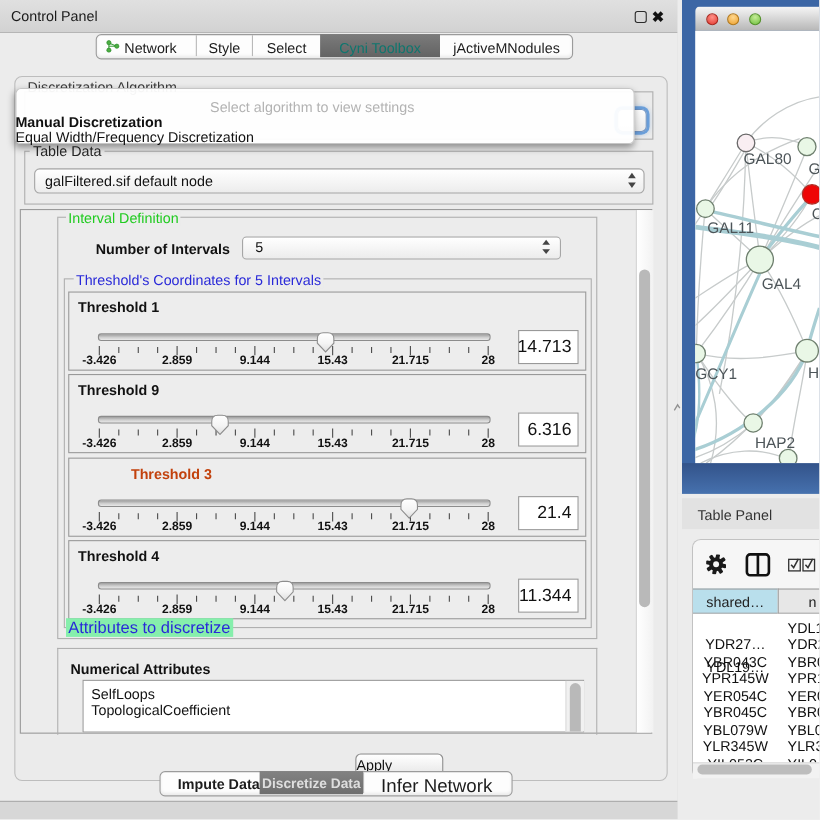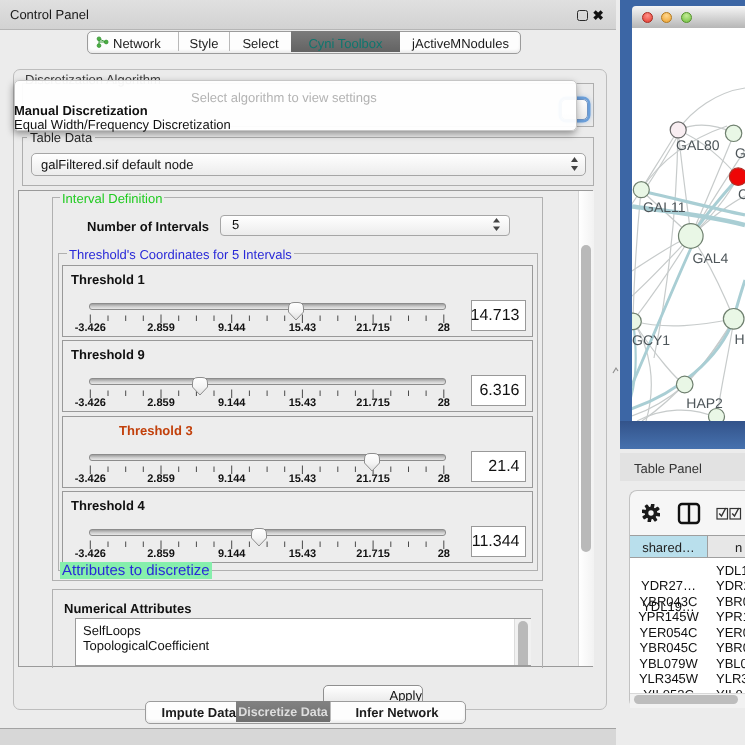--- a/index.html
+++ b/index.html
@@ -227,27 +227,27 @@
 <div class="a" style="left:470.5px;top:526px;width:55px;height:31px;background:#fff;border:1px solid #999;box-sizing:border-box;"></div>
 <div class="a" style="left:470.5px;top:533px;font-size:16px;color:#111;white-space:nowrap;width:49px;text-align:right;">11.344</div>
 <div class="a" style="left:52px;top:589px;width:489px;height:78px;border:1px solid #b0b0b0;border-bottom:none;"></div>
 <div class="a" style="left:60px;top:562px;font-size:15px;color:#2929d8;white-space:nowrap;background:#86efac;padding:0 2px;">Attributes to discretize</div>
 <div class="a" style="left:64px;top:601px;font-size:13px;color:#111;font-weight:bold;white-space:nowrap;">Numerical Attributes</div>
 <div class="a" style="left:75px;top:618px;width:456px;height:48px;background:#fff;border:1px solid #9a9a9a;box-sizing:border-box;"></div>
 <div class="a" style="left:83px;top:622.5px;font-size:13px;color:#111;white-space:nowrap;">SelfLoops</div>
 <div class="a" style="left:83px;top:638px;font-size:13px;color:#111;white-space:nowrap;">TopologicalCoefficient</div>
 <div class="a" style="left:514px;top:619px;width:16px;height:46px;background:#f1f1f1;border-left:1px solid #dcdcdc;"></div>
 <div class="a" style="left:517.5px;top:621px;width:10px;height:44px;background:#b9b9b9;border-radius:5px 5px 0 0;"></div>
-<div class="a" style="left:323px;top:685px;width:100px;height:21px;background:linear-gradient(#ffffff,#e6e6e6);border:1px solid #8f8f8f;border-radius:5px;box-sizing:border-box;text-align:right;font-size:13px;color:#111;line-height:19px;text-decoration:underline;">Apply</div>
+<div class="a" style="left:323px;top:685px;width:80px;height:21px;background:linear-gradient(#ffffff,#e6e6e6);border:1px solid #8f8f8f;border-radius:5px;box-sizing:border-box;text-align:left;font-size:13px;color:#111;line-height:19px;text-decoration:underline;">Apply</div>
 <div class="a" style="left:145px;top:701px;width:319px;height:21px;background:#fdfdfd;border:1px solid #9b9b9b;border-radius:5px;box-shadow:inset 0 -2px 3px rgba(0,0,0,0.08);"></div>
 <div class="a" style="left:236px;top:701px;width:94px;height:21px;background:linear-gradient(#828282,#6e6e6e);"></div>
 <div class="a" style="left:330px;top:702px;width:1px;height:19px;background:#b9b9b9;"></div>
 <div class="a" style="left:145px;top:705px;font-size:13px;color:#1c1c1c;font-weight:bold;white-space:nowrap;width:91px;text-align:right;">Impute Data</div>
 <div class="a" style="left:236px;top:705px;font-size:12.5px;color:#dedede;font-weight:bold;white-space:nowrap;width:94px;text-align:center;">Discretize Data</div>
-<div class="a" style="left:330px;top:705px;font-size:13px;color:#1c1c1c;font-weight:bold;white-space:nowrap;width:134px;text-align:center;">Infer Network</div>
+<div class="a" style="left:330px;top:705px;font-size:17px;color:#1c1c1c;font-weight:normal;white-space:nowrap;width:134px;text-align:center;">Infer Network</div>
 <div class="a" style="left:0px;top:728px;width:616px;height:1px;background:#a3a3a3;"></div>
 <div class="a" style="left:0px;top:729px;width:616px;height:16px;background:#d7d7d7;"></div>
 <div class="a" style="left:616px;top:0px;width:4px;height:449px;background:#ececec;"></div>
 <svg class="a" style="left:612px;top:366px;" width="8" height="8" viewBox="0 0 8 8">
       <path d="M1 7 L4 2 L6 5" fill="none" stroke="#909090" stroke-width="1.2"></path>
     </svg>
 <div class="a" style="left:620px;top:0px;width:125px;height:449px;background:#3c66a5;"></div>
 <div class="a" style="left:620px;top:421px;width:125px;height:28px;background:linear-gradient(#33538a,#4671ae);"></div>
 <div class="a" style="left:632px;top:6px;width:113px;height:22px;background:linear-gradient(#f6f6f6,#b6b6b6);border-bottom:1px solid #7d7d7d;border-top-left-radius:4px;"></div>
 <div class="a" style="left:641.5px;top:11.5px;width:11px;height:11px;border-radius:50%;border:1px solid #a8281f;box-sizing:border-box;background:radial-gradient(circle at 50% 30%, #ff9189, #e3392e);"></div>

